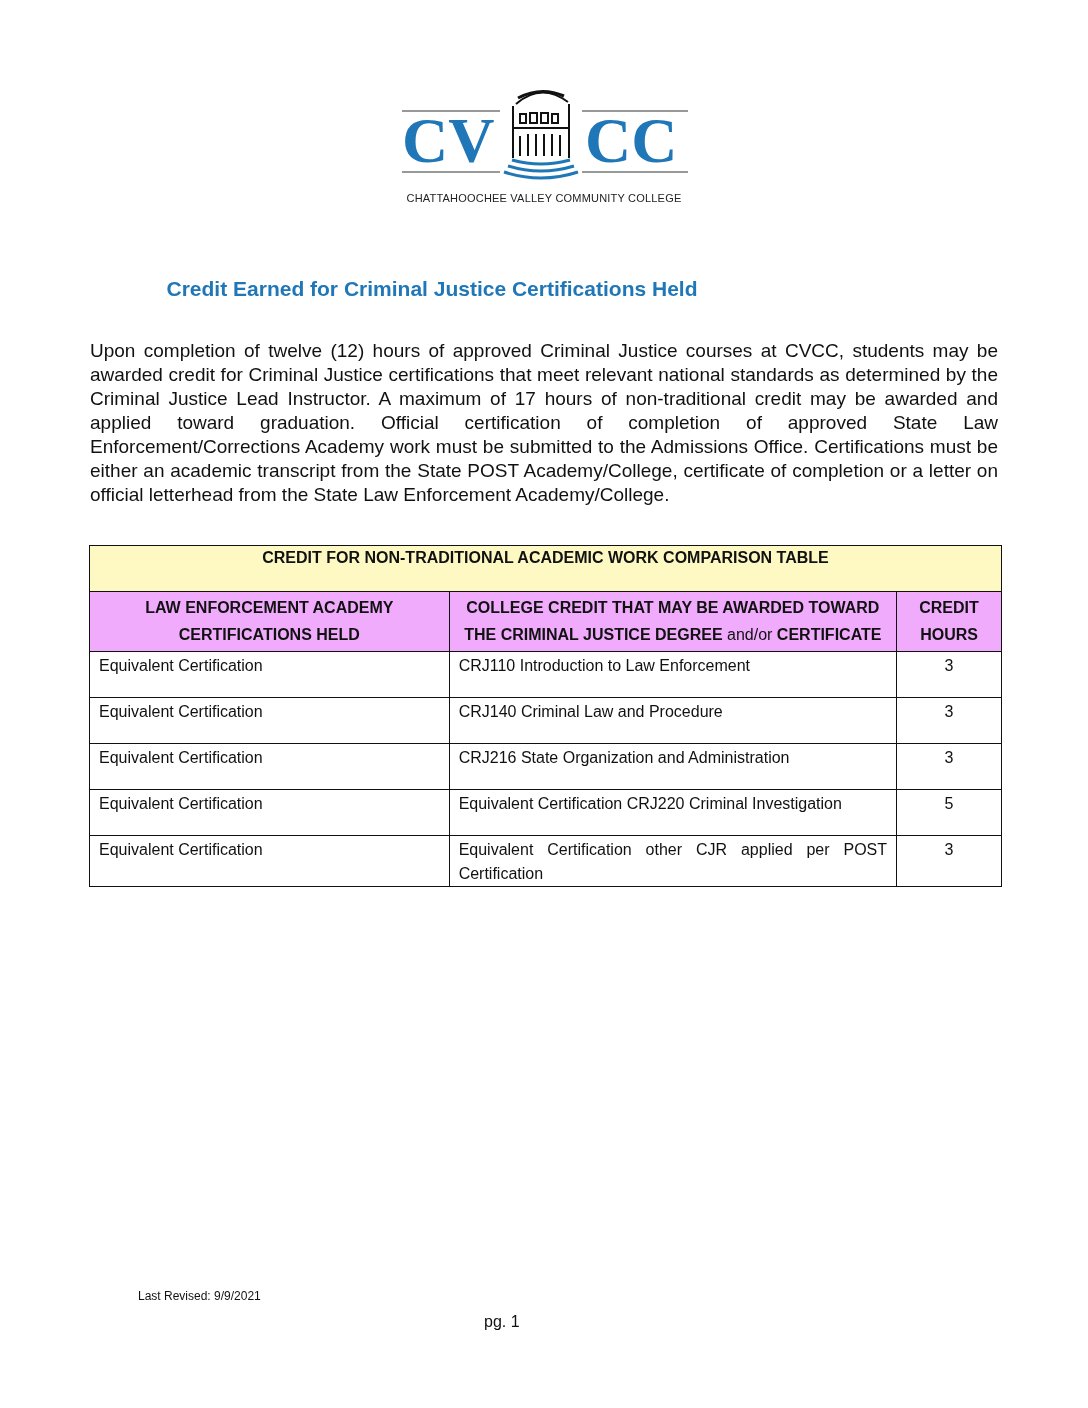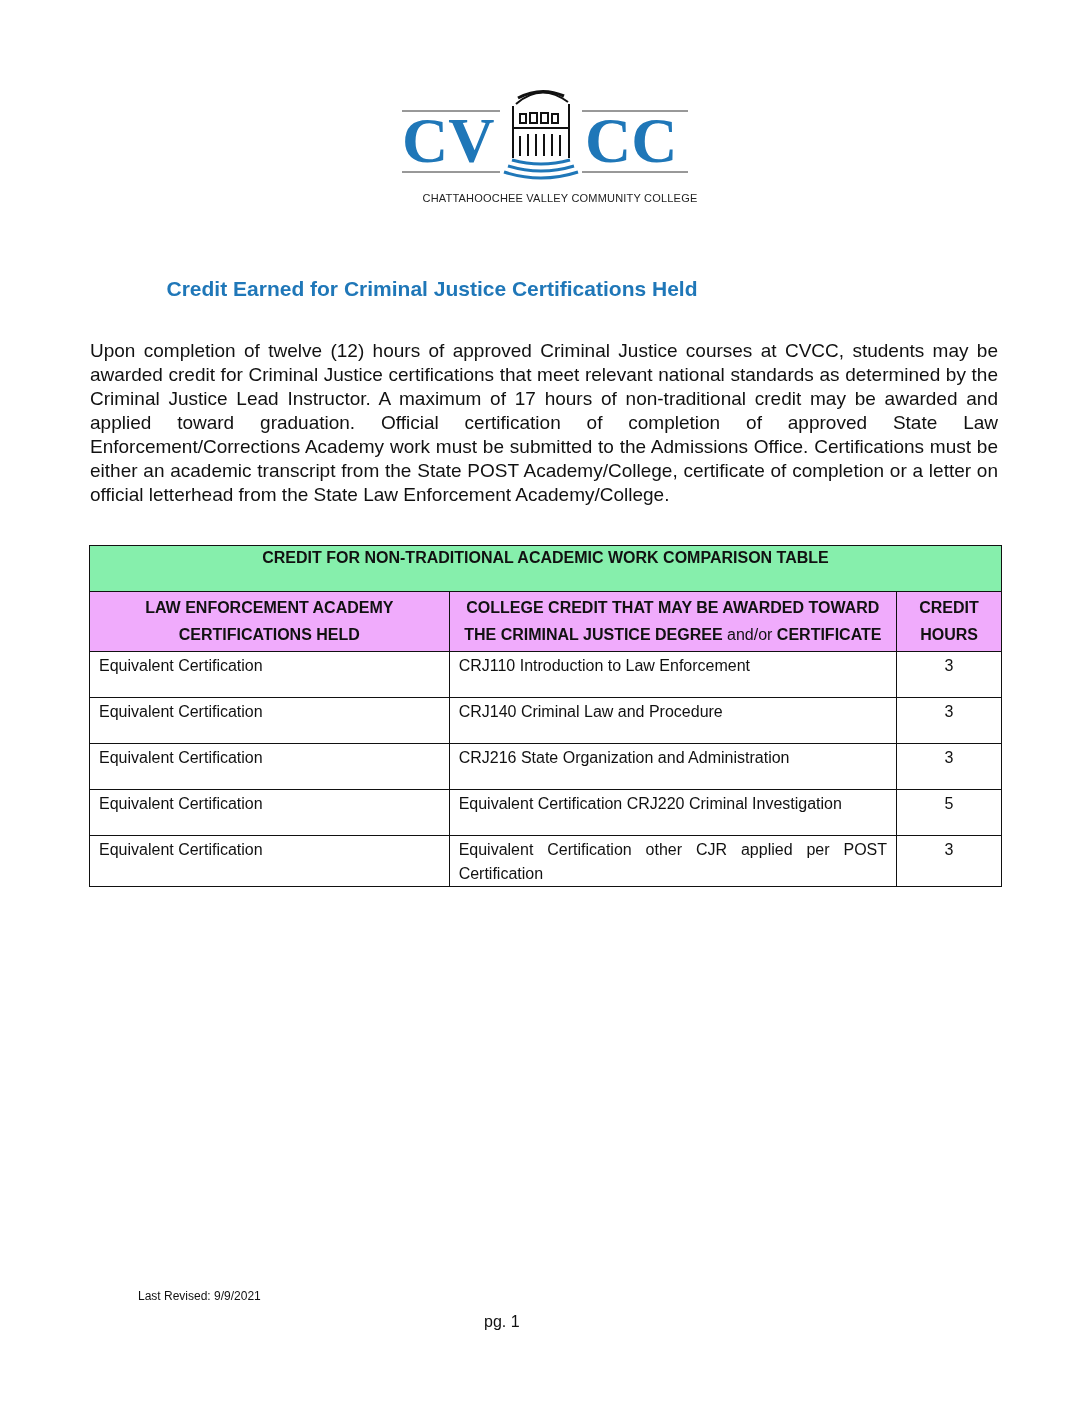--- a/index.html
+++ b/index.html
@@ -11,21 +11,21 @@
       overflow: hidden;
     }
     .logo {
       position: absolute;
       left: 396px; top: 84px;
       width: 296px; height: 126px;
     }
     .logo svg { display: block; }
     .logo-sub {
       position: absolute;
-      left: 16px; top: 108px; width: 296px;
+      left: 0; top: 108px; width: 296px;
       text-align: center;
       font-size: 11px;
       letter-spacing: 0.2px;
       color: #222;
       font-family: "Liberation Sans", sans-serif;
     }
     .title {
       position: absolute;
       left: 0; top: 277px; width: 864px;
       text-align: center;
@@ -49,21 +49,21 @@
       width: 100%;
       border-collapse: collapse;
       font-size: 16px;
       color: #111;
     }
     td, th {
       border: 1.5px solid #111;
       vertical-align: top;
     }
     .cap {
-      background: #86efac;
+      background: #fef9c3;
       font-weight: bold;
       text-align: center;
       height: 46px;
       padding-top: 3px;
     }
     .hdr th {
       background: #f0abfc;
       font-weight: bold;
       text-align: center;
       line-height: 27px;

